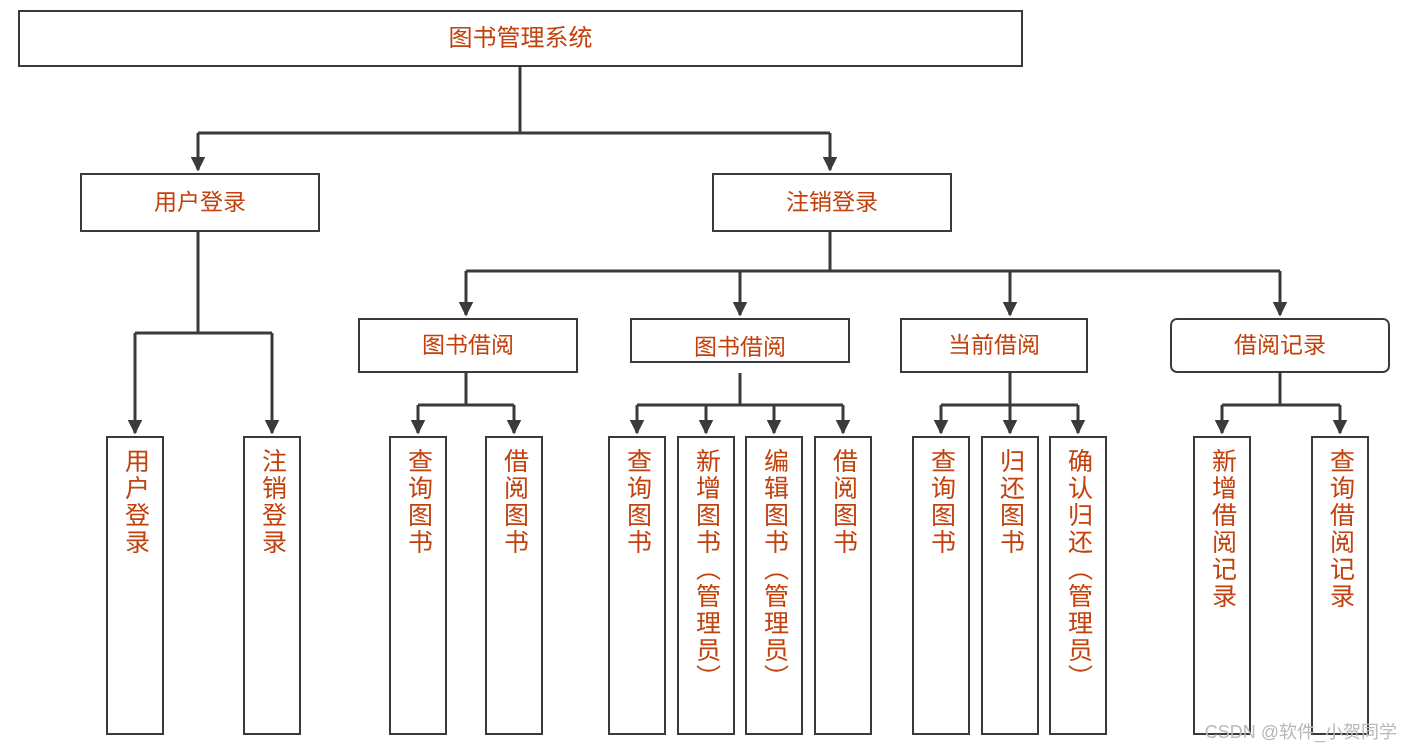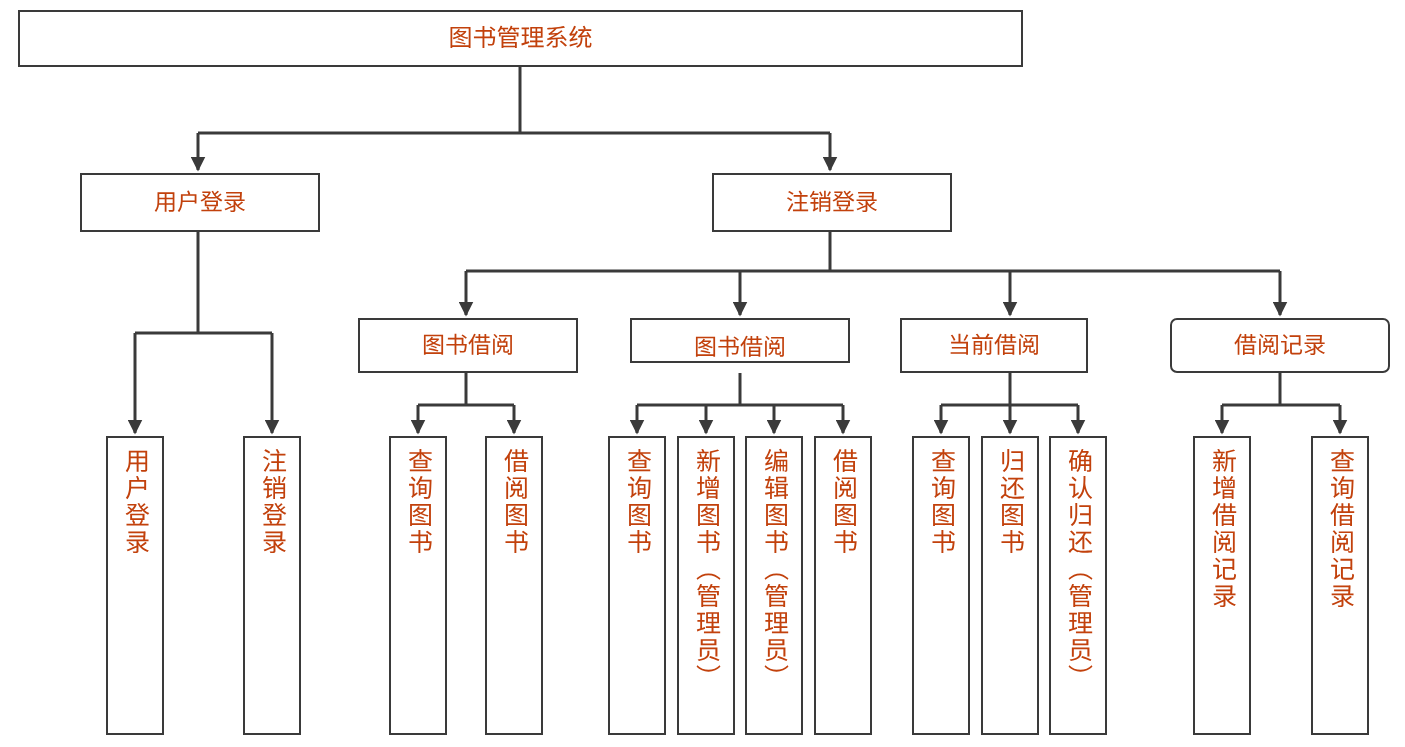--- a/index.html
+++ b/index.html
@@ -191,14 +191,15 @@
     <span class="node-label">确认归还（管理员）</span>
   </div>
 
   <div class="node leaf" style="left:1193px; top:436px; width:58px; height:299px;">
     <span class="node-label">新增借阅记录</span>
   </div>
   <div class="node leaf" style="left:1311px; top:436px; width:58px; height:299px;">
     <span class="node-label">查询借阅记录</span>
   </div>
 
+  <div class="watermark">CSDN @软件_小贺同学</div>
 
 </div>
 
 </body></html>

